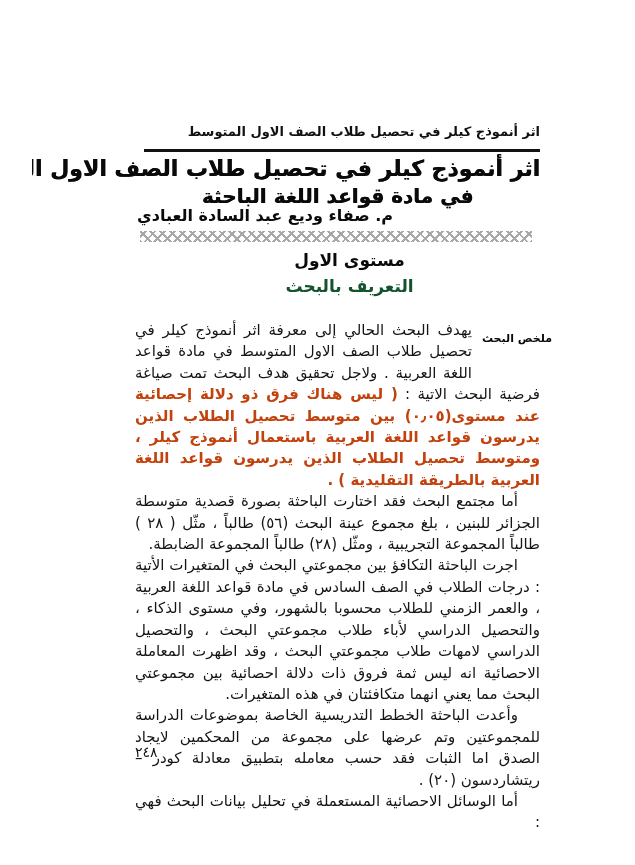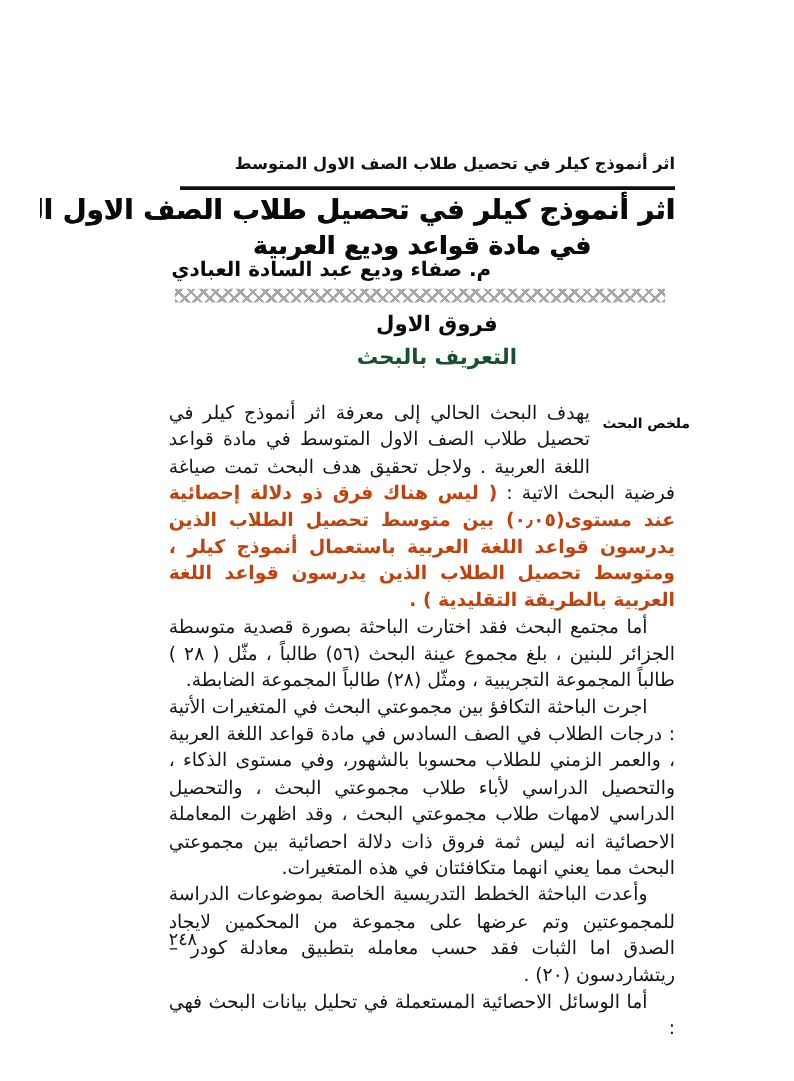--- a/index.html
+++ b/index.html
@@ -159,27 +159,27 @@
 <div class="page">
 
   <div class="scan-edge"></div>
 
   <div class="running-head">اثر أنموذج كيلر في تحصيل طلاب الصف الاول المتوسط</div>
 
   <div class="header-rule"></div>
 
   <div class="title-1">اثر أنموذج كيلر في تحصيل طلاب الصف الاول المتوسط</div>
 
-  <div class="title-2">في مادة قواعد وديع العربية</div>
+  <div class="title-2">في مادة قواعد اللغة الباحثة</div>
 
   <div class="author">م. صفاء وديع عبد السادة العبادي</div>
 
   <div class="zigzag"></div>
 
-  <div class="chapter-heading">فروق الاول</div>
+  <div class="chapter-heading">مستوى الاول</div>
 
   <div class="section-heading">التعريف بالبحث</div>
 
   <div class="body-text">
 
     <p>
       <span class="abstract-float"><span class="abstract-label">ملخص البحث</span></span><span>يهدف البحث الحالي إلى معرفة اثر أنموذج كيلر في تحصيل طلاب الصف الاول المتوسط  في مادة قواعد اللغة العربية . ولاجل تحقيق هدف البحث تمت صياغة فرضية البحث الاتية : </span><span class="bold-run">( ليس هناك فرق ذو دلالة إحصائية عند مستوى(٠٫٠٥) بين متوسط تحصيل الطلاب الذين يدرسون قواعد اللغة العربية باستعمال أنموذج كيلر ، ومتوسط تحصيل الطلاب الذين يدرسون قواعد اللغة العربية بالطريقة التقليدية ) .</span>
     </p>
 
     <p class="indented">أما مجتمع البحث فقد اختارت الباحثة بصورة قصدية متوسطة الجزائر للبنين ، بلغ مجموع عينة البحث (٥٦) طالباً ، مثّل ( ٢٨ ) طالباً المجموعة التجريبية ، ومثّل (٢٨) طالباً المجموعة الضابطة.</p>

